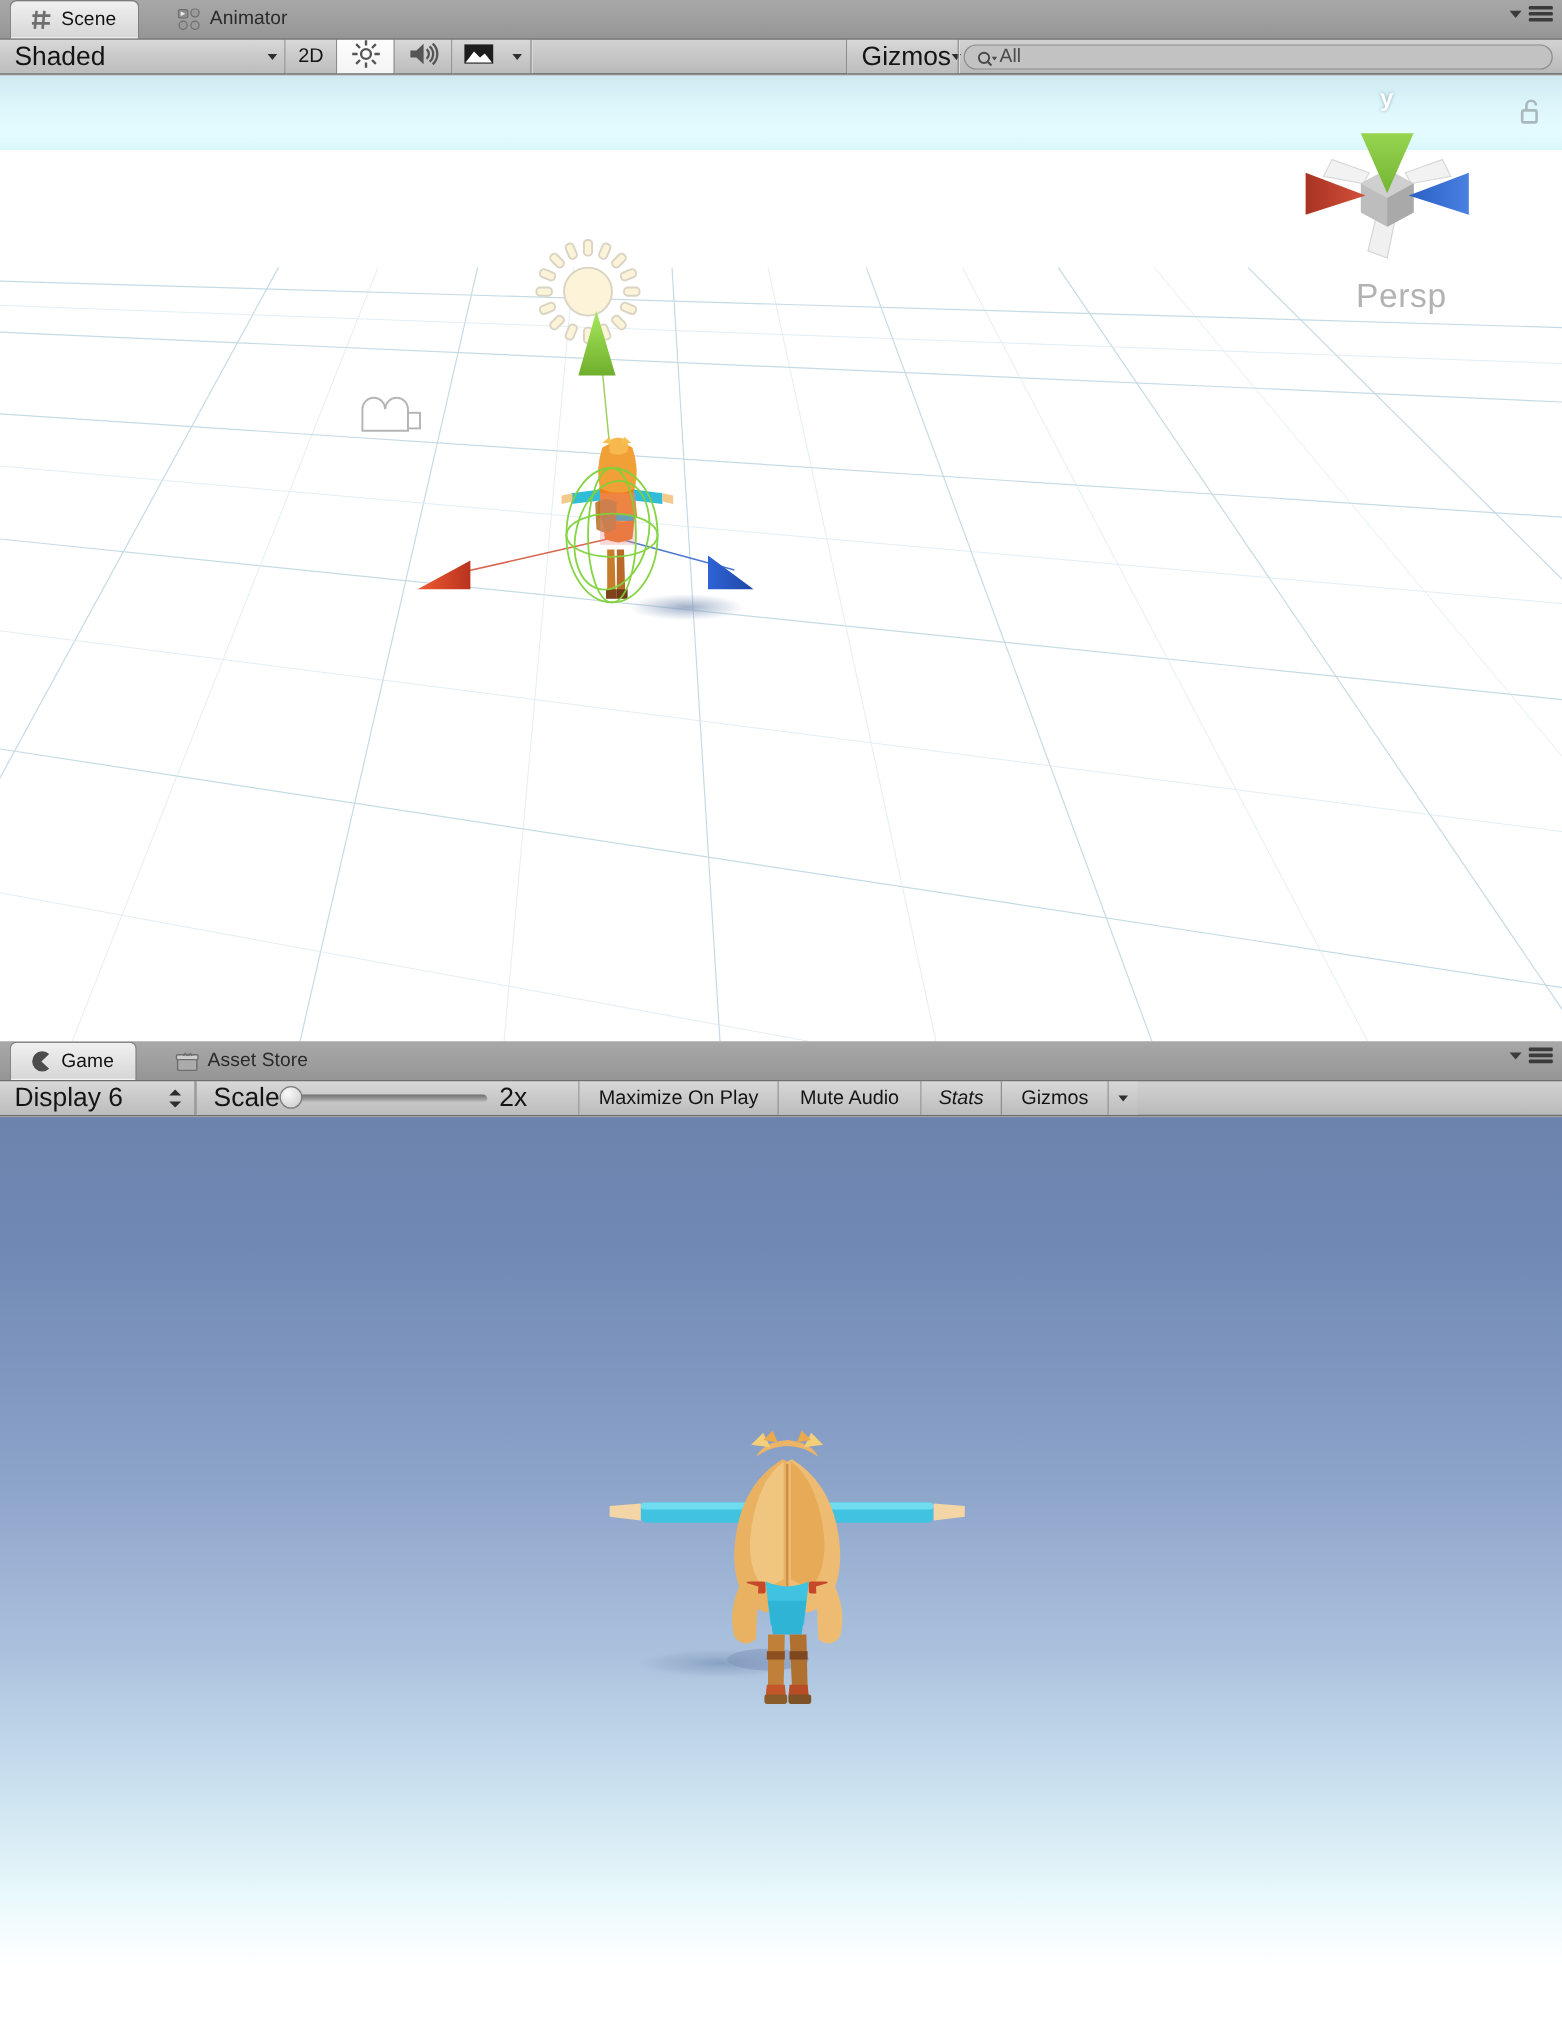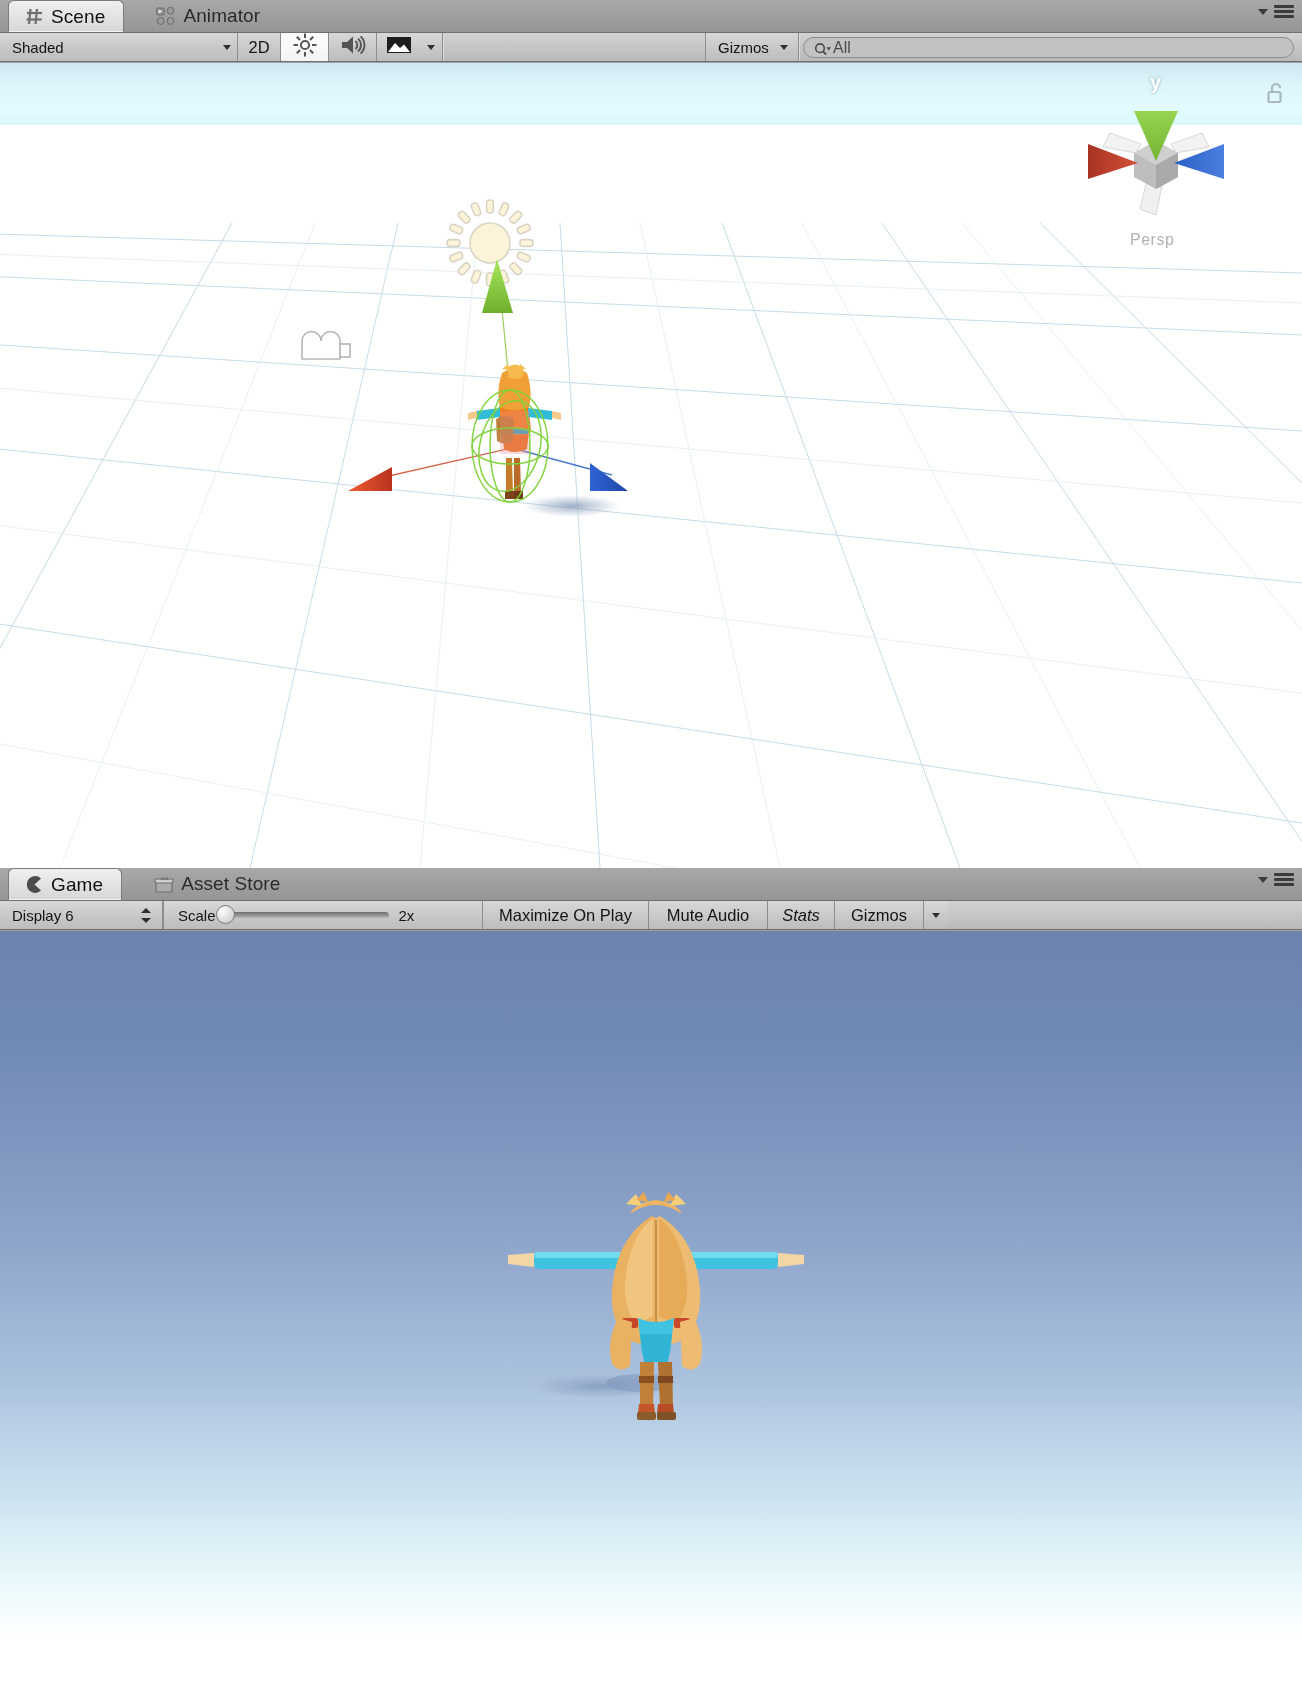--- a/index.html
+++ b/index.html
@@ -34,21 +34,21 @@
     display: flex;
     align-items: flex-end;
   }
   .tab {
     position: relative;
     height: 32px;
     display: flex;
     align-items: center;
     gap: 7px;
     padding: 0 18px 0 16px;
-    font-size: 19px;
+    font-size: 16px;
     letter-spacing: .1px;
     color: #2c2c2c;
     box-sizing: border-box;
     background: transparent;
     border-radius: 6px 6px 0 0;
   }
   .tab.active {
     background: linear-gradient(to bottom, #f0f0f0 0%, #e2e2e2 55%, #d6d6d6 100%);
     border: 1px solid #7d7d7d;
     border-bottom: none;
@@ -108,21 +108,21 @@
   }
   .tb-btn.flat { background: transparent; }
   .tb-btn.on {
     background: linear-gradient(to bottom, #fdfdfd 0%, #f4f4f4 100%);
   }
   .tb-field {
     display: flex;
     align-items: center;
     background: linear-gradient(to bottom, #d8d8d8 0%, #c9c9c9 50%, #bdbdbd 100%);
     padding: 0 6px 0 12px;
-    font-size: 15px;
+    font-size: 22px;
     color: #141414;
     box-sizing: border-box;
   }
   .caret-dn {
     width: 0; height: 0;
     border-left: 4px solid transparent;
     border-right: 4px solid transparent;
     border-top: 5px solid #2e2e2e;
     margin-left: auto;
   }
@@ -166,21 +166,21 @@
     overflow: hidden;
   }
   .sky {
     position: absolute; left: 0; top: 0; width: 100%; height: 62px;
     background: linear-gradient(to bottom, #cfe9f2 0%, #ddf6fb 40%, #e4fcff 75%, #d9f8fc 100%);
   }
   #scene-canvas { position: absolute; inset: 0; }
 
   .persp-label {
     position: absolute;
-    font-size: 16px;
+    font-size: 28px;
     color: #b2b2b2;
     letter-spacing: .5px;
   }
   .axis-label-y {
     position: absolute;
     font-size: 20px;
     color: #ffffff;
     font-weight: 600;
     text-shadow: 0 0 3px rgba(120,150,160,.8);
   }

